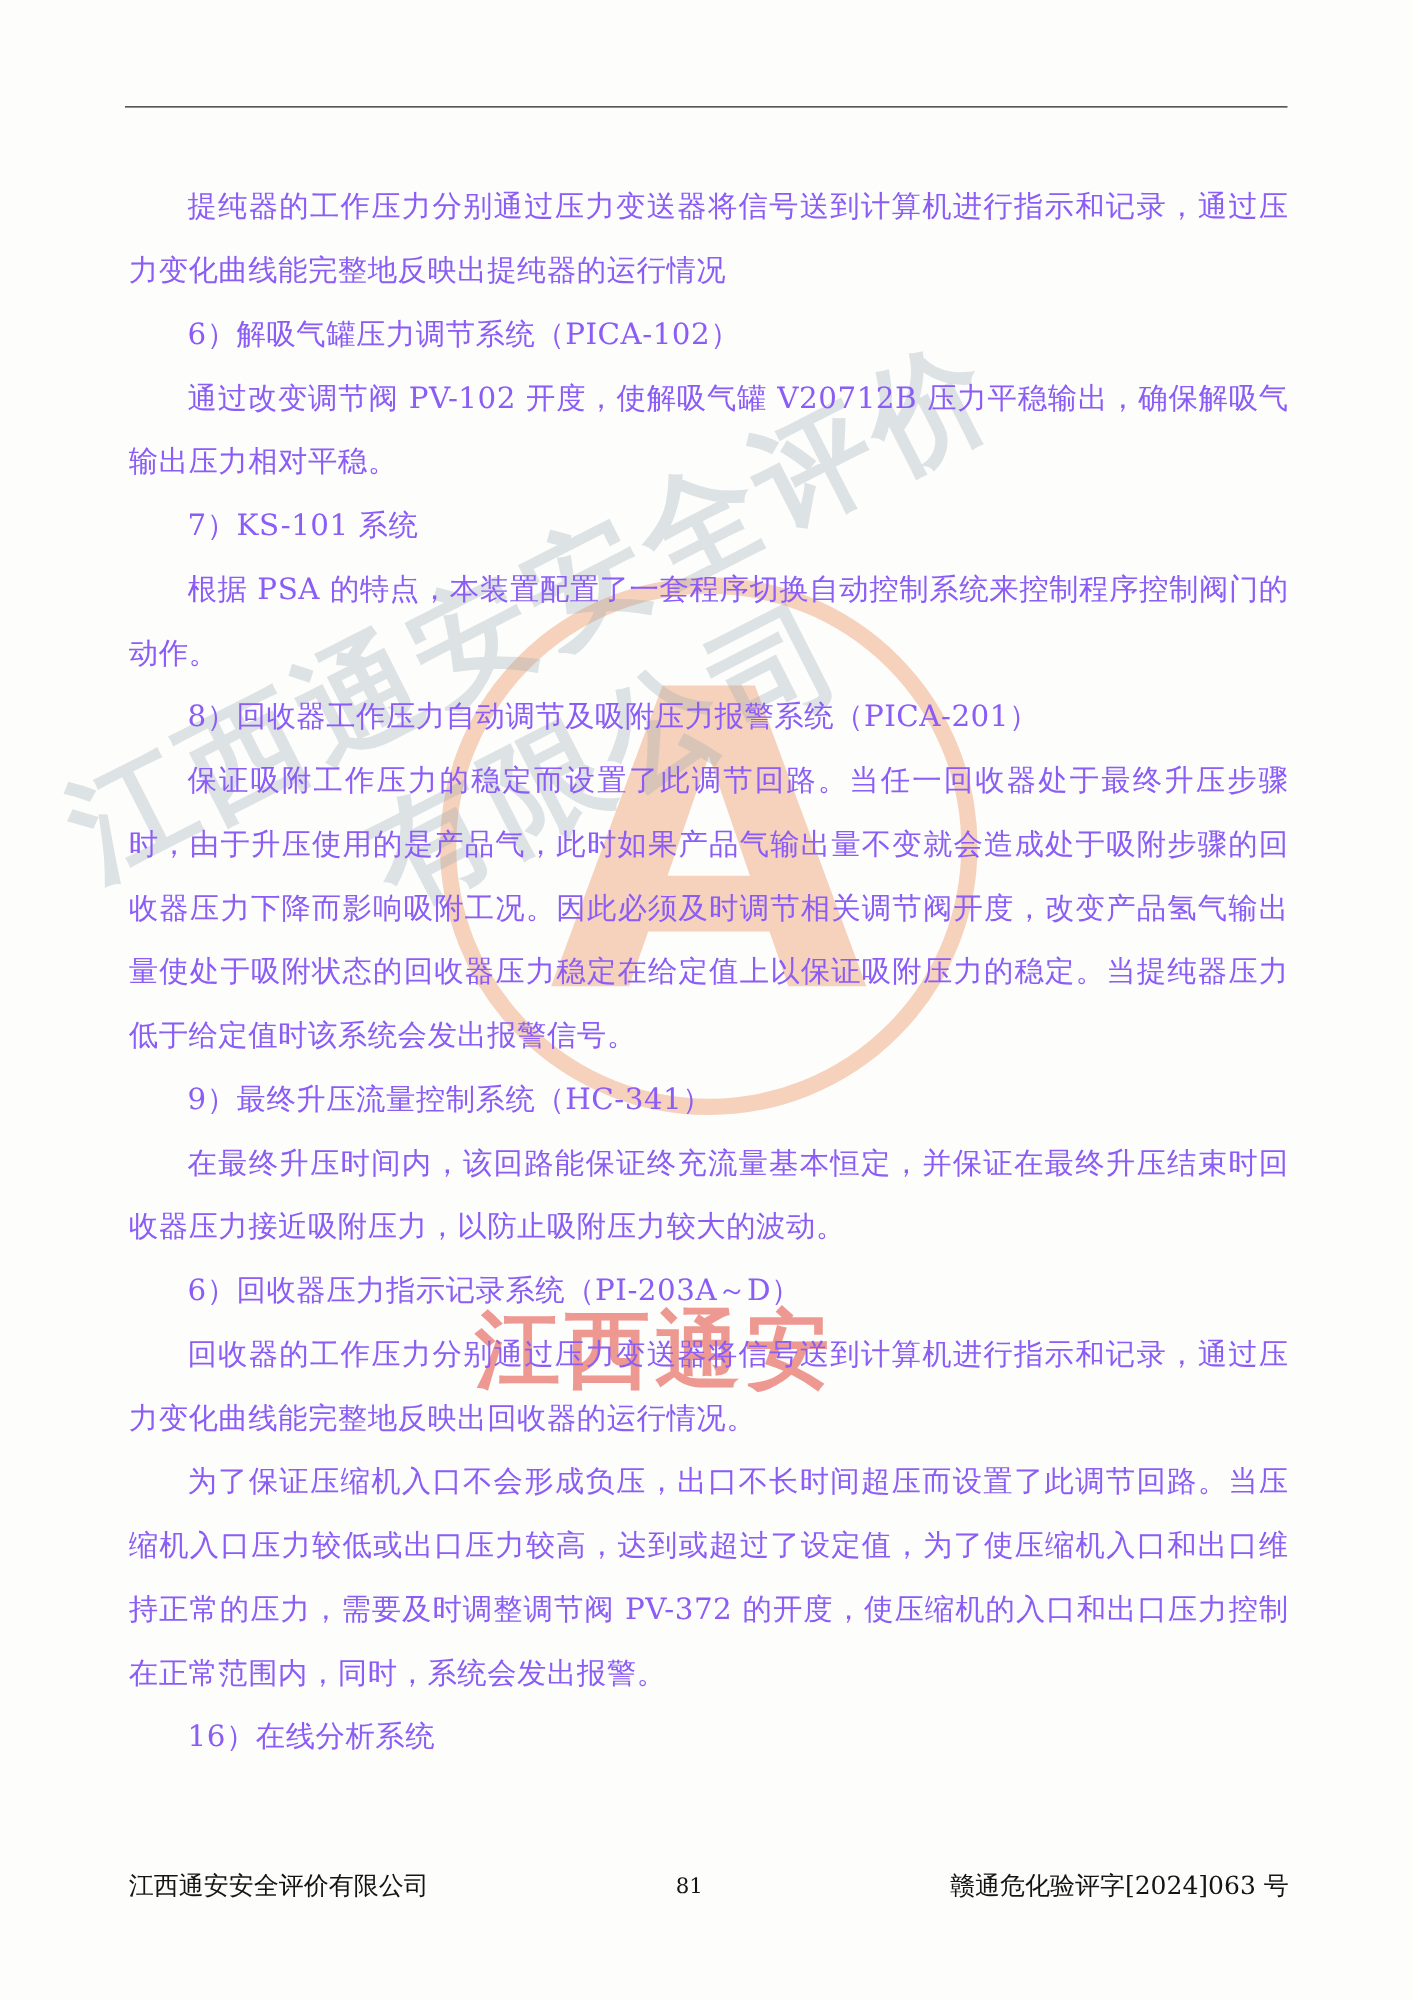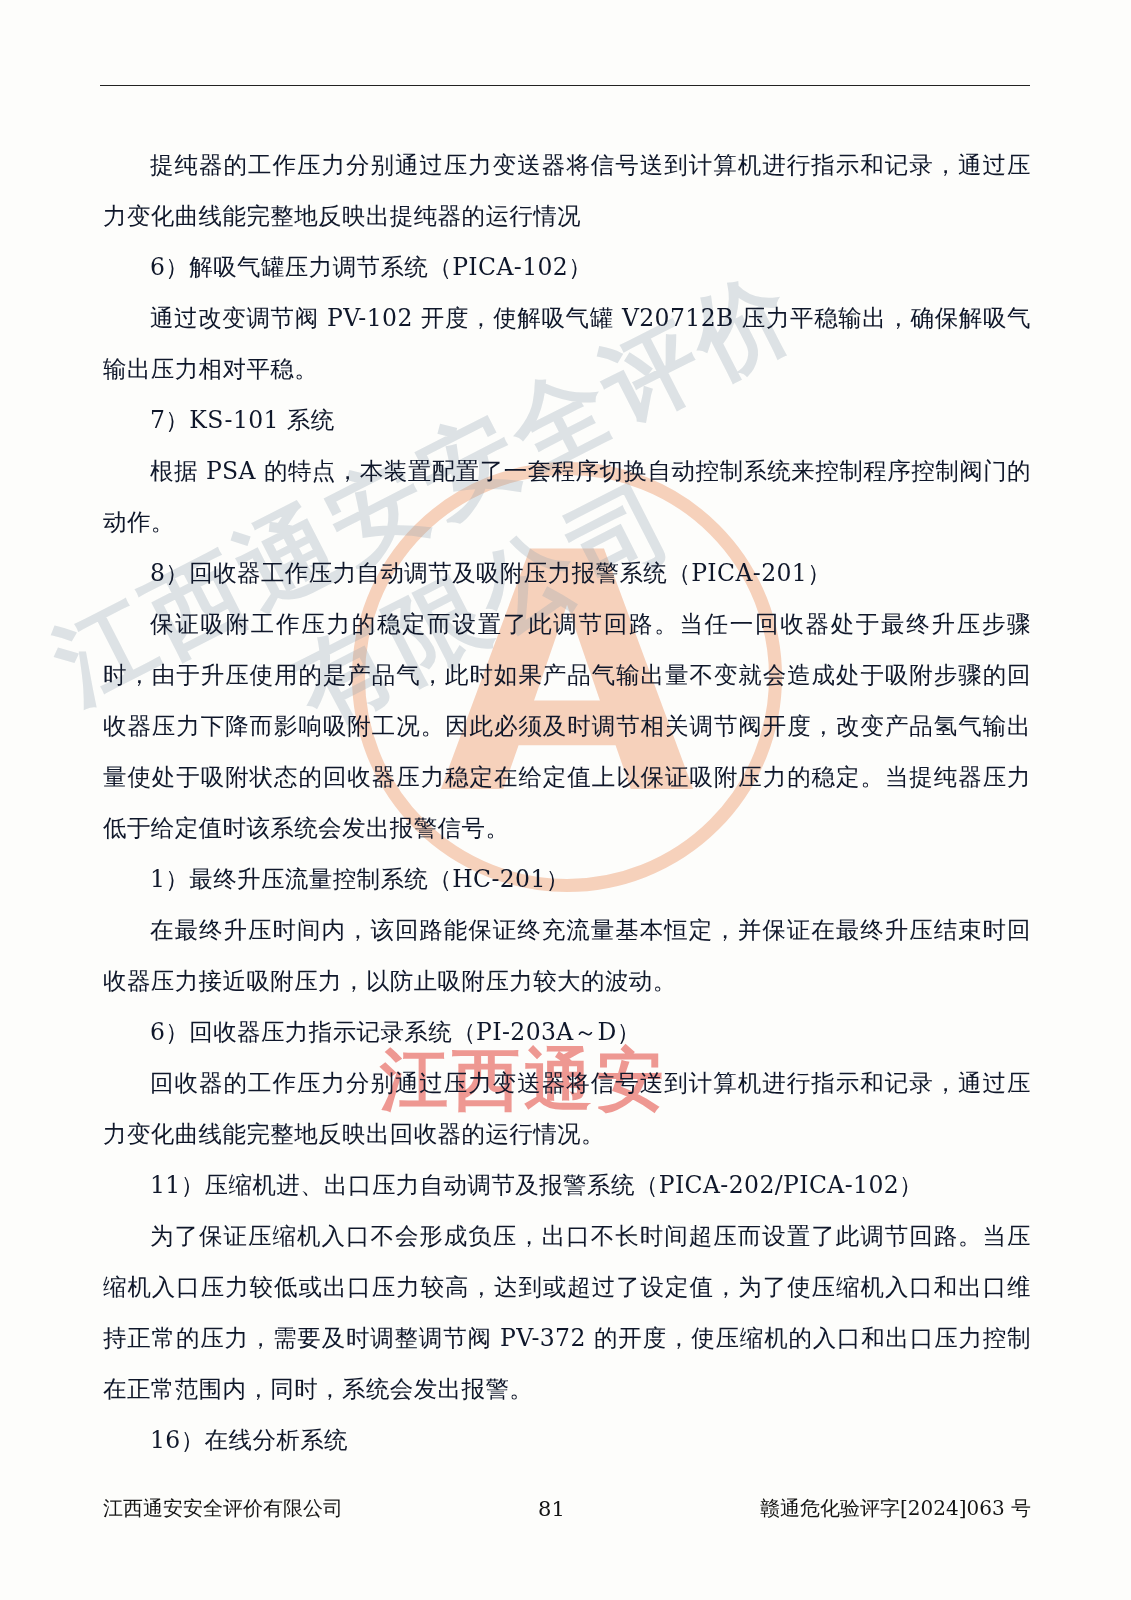--- a/index.html
+++ b/index.html
@@ -102,21 +102,21 @@
   .content {
     position: absolute;
     left: 103px;
     top: 140px;
     width: 928px;
     z-index: 3;
   }
   .para {
     font-size: 23.5px;
     line-height: 51px;
-    color: #0f172a;
+    color: #8b5cf6;
     text-align: justify;
     text-justify: inter-ideograph;
     letter-spacing: 0.4px;
     margin: 0;
     font-family: "DejaVu Serif", "Liberation Serif", serif;
   }
   .indent { text-indent: 2em; }
 
   
   .footer {
@@ -125,21 +125,21 @@
     bottom: 78px;
     width: 928px;
     display: flex;
     align-items: center;
     justify-content: space-between;
     font-size: 20px;
     color: #141414;
     z-index: 3;
     font-family: "DejaVu Serif", serif;
   }
-  .footer-center { font-size: 21px; }
+  .footer-center { font-size: 17px; }
 </style>
 </head>
 <body>
 
 <div class="page">
 
   <div class="watermark">
     <div class="wm-ring"></div>
     <div class="wm-a">A</div>
     <div class="wm-diag">
@@ -153,25 +153,24 @@
   </div>
 
   <div class="content">
     <p class="para indent">提纯器的工作压力分别通过压力变送器将信号送到计算机进行指示和记录，通过压力变化曲线能完整地反映出提纯器的运行情况</p>
     <p class="para indent">6）解吸气罐压力调节系统（PICA-102）</p>
     <p class="para indent">通过改变调节阀 PV-102 开度，使解吸气罐 V20712B 压力平稳输出，确保解吸气输出压力相对平稳。</p>
     <p class="para indent">7）KS-101 系统</p>
     <p class="para indent">根据 PSA 的特点，本装置配置了一套程序切换自动控制系统来控制程序控制阀门的动作。</p>
     <p class="para indent">8）回收器工作压力自动调节及吸附压力报警系统（PICA-201）</p>
     <p class="para indent">保证吸附工作压力的稳定而设置了此调节回路。当任一回收器处于最终升压步骤时，由于升压使用的是产品气，此时如果产品气输出量不变就会造成处于吸附步骤的回收器压力下降而影响吸附工况。因此必须及时调节相关调节阀开度，改变产品氢气输出量使处于吸附状态的回收器压力稳定在给定值上以保证吸附压力的稳定。当提纯器压力低于给定值时该系统会发出报警信号。</p>
-    <p class="para indent">1）最终升压流量控制系统（HC-201）</p>
+    <p class="para indent">9）最终升压流量控制系统（HC-341）</p>
     <p class="para indent">在最终升压时间内，该回路能保证终充流量基本恒定，并保证在最终升压结束时回收器压力接近吸附压力，以防止吸附压力较大的波动。</p>
     <p class="para indent">6）回收器压力指示记录系统（PI-203A～D）</p>
     <p class="para indent">回收器的工作压力分别通过压力变送器将信号送到计算机进行指示和记录，通过压力变化曲线能完整地反映出回收器的运行情况。</p>
-    <p class="para indent">11）压缩机进、出口压力自动调节及报警系统（PICA-202/PICA-102）</p>
     <p class="para indent">为了保证压缩机入口不会形成负压，出口不长时间超压而设置了此调节回路。当压缩机入口压力较低或出口压力较高，达到或超过了设定值，为了使压缩机入口和出口维持正常的压力，需要及时调整调节阀 PV-372 的开度，使压缩机的入口和出口压力控制在正常范围内，同时，系统会发出报警。</p>
     <p class="para indent">16）在线分析系统</p>
   </div>
 
   <div class="footer">
     <div>江西通安安全评价有限公司</div>
     <div class="footer-center">81</div>
     <div>赣通危化验评字[2024]063 号</div>
   </div>
 

